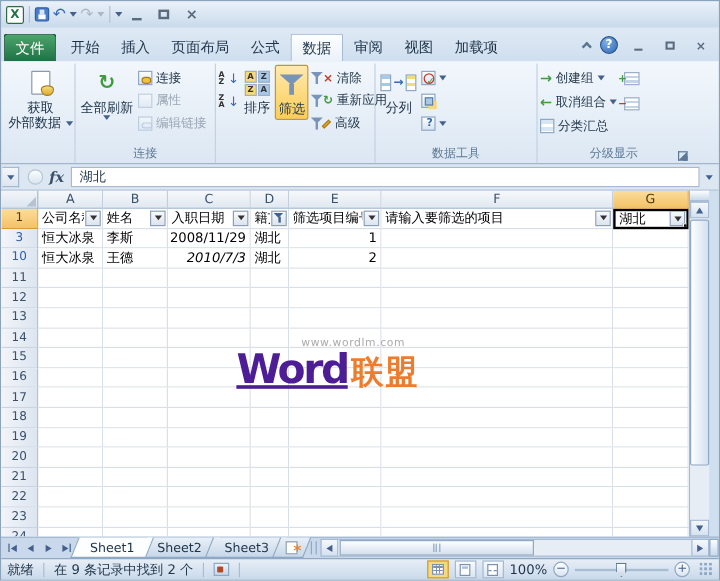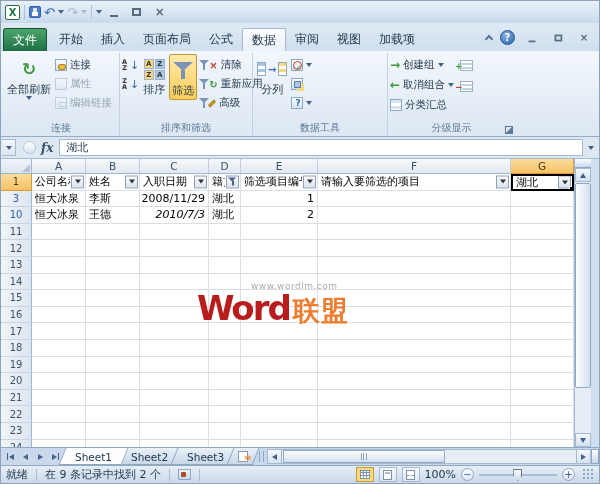--- a/index.html
+++ b/index.html
@@ -112,21 +112,21 @@
   .fun-m{position:relative;width:9px;height:9px;}
   .fun-m:before{content:"";position:absolute;left:0;top:0;border-left:4.5px solid transparent;border-right:4.5px solid transparent;border-top:4px solid #44618C;}
   .fun-m:after{content:"";position:absolute;left:3.5px;top:3px;width:2px;height:5px;background:#44618C;}
   .cell.selcell{border:2px solid #000;padding-right:15px;}
   .fillhandle{position:absolute;right:-2px;bottom:-2px;width:5px;height:5px;background:#000;border:1px solid #fff;}
 
   
   .watermark{position:absolute;left:196px;top:122px;pointer-events:none;}
   .wm-url{font-size:9px;color:#ABABAB;margin-left:54px;letter-spacing:.5px;}
   .wm-brand{display:flex;align-items:baseline;line-height:1;margin-top:0;}
-  .wm-word{color:#b91c1c;font-weight:bold;font-size:34px;letter-spacing:-2px;}
+  .wm-word{color:#4c1d95;font-weight:bold;font-size:34px;letter-spacing:-2px;text-decoration:underline;}
   .wm-lm{color:#EE7C2E;font-weight:bold;font-size:27px;margin-left:3px;letter-spacing:1px;}
 
   
   .vscroll{width:17px;flex:none;background:#D7E2EF;border-left:1px solid #A5BAD2;display:flex;flex-direction:column;}
   .vs-split{height:9px;background:linear-gradient(#FDFEFF,#C9D8EA);border-bottom:1px solid #8FA8C4;}
   .vs-btn{height:14px;display:flex;align-items:center;justify-content:center;background:linear-gradient(#F4F8FC,#D5E1EF);border:1px solid #A5BAD2;}
   .vs-track{flex:1;background:#E6EDF4;position:relative;}
   .vs-thumb{position:absolute;top:1px;left:0;right:0;height:205px;background:linear-gradient(90deg,#FDFEFF,#D3E0EF);border:1px solid #8FA8C4;border-radius:2px;}
   .tri{width:0;height:0;}
   .tri.up{border-left:3.5px solid transparent;border-right:3.5px solid transparent;border-bottom:5px solid #44618C;}
@@ -226,20 +226,31 @@
           <div class="restore-glyph"></div>
         </div>
       <div class="wbtn sm">
           <span class="close-glyph">×</span>
         </div>
     </div>
   </div>
 
   <div class="ribbon">
 
+    <div class="rgroup" style="width:60px">
+      <div class="big-btn">
+        <div class="bicon">
+            <div class="ic-sheet">
+              <div class="ic-db"></div>
+            </div>
+          </div>
+        <span>获取</span>
+        <span><span>外部数据</span> <span class="dar"></span></span>
+      </div>
+    </div>
 
     <div class="rgroup" style="width:117px">
       <div class="big-btn">
         <div class="bicon">
             <span class="refresh-ic">↻</span>
           </div>
         <span>全部刷新</span>
         <span class="dar"></span>
       </div>
       <div class="small-col">
@@ -297,21 +308,20 @@
             <span class="fun-s"></span>
             <span class="mark-green">↻</span>
             <span>重新应用</span>
           </div>
         <div class="small-btn">
             <span class="fun-s"></span>
             <span class="pencil"></span>
             <span>高级</span>
           </div>
       </div>
-      <div class="rgroup-label">排序和筛选</div>
     </div>
 
     <div class="rgroup" style="width:135px">
       <div class="big-btn">
         <div class="bicon">
           <div class="ic-split">
               <span class="ic-tbl"></span>
               <span class="split-arr">→</span>
               <span class="ic-tbl y"></span>
             </div>

